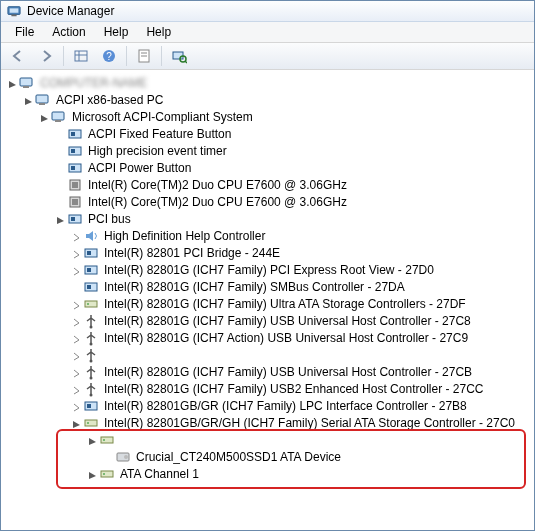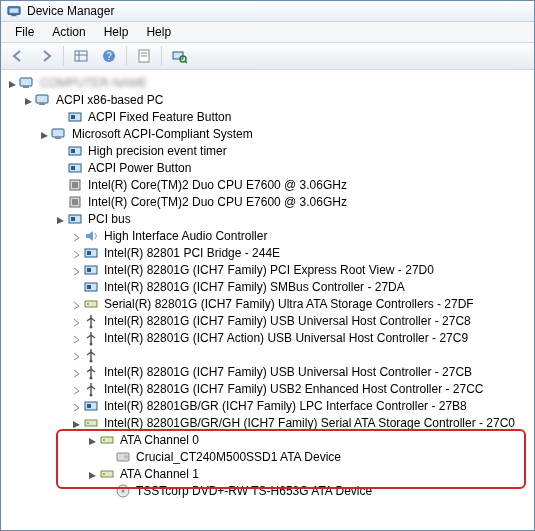--- a/index.html
+++ b/index.html
@@ -117,31 +117,20 @@
   <span class="ic">
           <svg viewBox="0 0 16 16">
             <rect x="1" y="3" width="12" height="8" rx="1" fill="#cde3f7" stroke="#2a5a8a"></rect>
             <rect x="4" y="11" width="6" height="2" fill="#888"></rect>
           </svg>
         </span>
   <span class="lbl">ACPI x86-based PC</span>
 </div>
 
 <div class="row">
-  <span class="ind" style="width:62px"></span>
-  <span class="ic">
-          <svg viewBox="0 0 16 16">
-            <rect x="2" y="4" width="12" height="8" fill="#cde3f7" stroke="#2a5a8a"></rect>
-            <rect x="4" y="6" width="4" height="4" fill="#2a5a8a"></rect>
-          </svg>
-        </span>
-  <span class="lbl">ACPI Fixed Feature Button</span>
-</div>
-
-<div class="row">
   <span class="ind" style="width:32px"></span>
   <span class="tw">
           <svg viewBox="0 0 9 9">
             <path d="M1 1 L8 5 L1 8 Z" fill="#595959"></path>
           </svg>
         </span>
   <span class="ic">
           <svg viewBox="0 0 16 16">
             <rect x="1" y="3" width="12" height="8" rx="1" fill="#cde3f7" stroke="#2a5a8a"></rect>
             <rect x="4" y="11" width="6" height="2" fill="#888"></rect>
@@ -151,20 +140,31 @@
 </div>
 
 <div class="row">
   <span class="ind" style="width:62px"></span>
   <span class="ic">
           <svg viewBox="0 0 16 16">
             <rect x="2" y="4" width="12" height="8" fill="#cde3f7" stroke="#2a5a8a"></rect>
             <rect x="4" y="6" width="4" height="4" fill="#2a5a8a"></rect>
           </svg>
         </span>
+  <span class="lbl">ACPI Fixed Feature Button</span>
+</div>
+
+<div class="row">
+  <span class="ind" style="width:62px"></span>
+  <span class="ic">
+          <svg viewBox="0 0 16 16">
+            <rect x="2" y="4" width="12" height="8" fill="#cde3f7" stroke="#2a5a8a"></rect>
+            <rect x="4" y="6" width="4" height="4" fill="#2a5a8a"></rect>
+          </svg>
+        </span>
   <span class="lbl">High precision event timer</span>
 </div>
 
 <div class="row">
   <span class="ind" style="width:62px"></span>
   <span class="ic">
           <svg viewBox="0 0 16 16">
             <rect x="2" y="4" width="12" height="8" fill="#cde3f7" stroke="#2a5a8a"></rect>
             <rect x="4" y="6" width="4" height="4" fill="#2a5a8a"></rect>
           </svg>
@@ -216,21 +216,21 @@
           <svg viewBox="0 0 9 9">
             <path d="M2 1 L7 5 L2 8" fill="none" stroke="#888"></path>
           </svg>
         </span>
   <span class="ic">
           <svg viewBox="0 0 16 16">
             <path d="M3 6 L6 6 L10 3 L10 13 L6 10 L3 10 Z" fill="#6aa0d8"></path>
             <path d="M12 5 Q15 8 12 11" fill="none" stroke="#6aa0d8"></path>
           </svg>
         </span>
-  <span class="lbl">High Interface Audio Controller</span>
+  <span class="lbl">High Definition Help Controller</span>
 </div>
 
 <div class="row">
   <span class="ind" style="width:64px"></span>
   <span class="tw">
           <svg viewBox="0 0 9 9">
             <path d="M2 1 L7 5 L2 8" fill="none" stroke="#888"></path>
           </svg>
         </span>
   <span class="ic">
@@ -275,21 +275,21 @@
           <svg viewBox="0 0 9 9">
             <path d="M2 1 L7 5 L2 8" fill="none" stroke="#888"></path>
           </svg>
         </span>
   <span class="ic">
           <svg viewBox="0 0 16 16">
             <rect x="2" y="5" width="12" height="6" fill="#e0e8c8" stroke="#7a8a4a"></rect>
             <circle cx="5" cy="8" r="1" fill="#5aaa5a"></circle>
           </svg>
         </span>
-  <span class="lbl">Serial(R) 82801G (ICH7 Family) Ultra ATA Storage Controllers - 27DF</span>
+  <span class="lbl">Intel(R) 82801G (ICH7 Family) Ultra ATA Storage Controllers - 27DF</span>
 </div>
 
 <div class="row">
   <span class="ind" style="width:64px"></span>
   <span class="tw">
           <svg viewBox="0 0 9 9">
             <path d="M2 1 L7 5 L2 8" fill="none" stroke="#888"></path>
           </svg>
         </span>
   <span class="ic">
@@ -402,21 +402,20 @@
           <svg viewBox="0 0 9 9">
             <path d="M1 1 L8 5 L1 8 Z" fill="#595959"></path>
           </svg>
         </span>
   <span class="ic">
           <svg viewBox="0 0 16 16">
             <rect x="2" y="5" width="12" height="6" fill="#e0e8c8" stroke="#7a8a4a"></rect>
             <circle cx="5" cy="8" r="1" fill="#5aaa5a"></circle>
           </svg>
         </span>
-  <span class="lbl">ATA Channel 0</span>
 </div>
 
 <div class="row">
   <span class="ind" style="width:110px"></span>
   <span class="ic">
           <svg viewBox="0 0 16 16">
             <rect x="2" y="4" width="12" height="8" rx="1" fill="#d8dce0" stroke="#888"></rect>
             <circle cx="11" cy="8" r="2" fill="#bbb"></circle>
           </svg>
         </span>
@@ -432,28 +431,18 @@
         </span>
   <span class="ic">
           <svg viewBox="0 0 16 16">
             <rect x="2" y="5" width="12" height="6" fill="#e0e8c8" stroke="#7a8a4a"></rect>
             <circle cx="5" cy="8" r="1" fill="#5aaa5a"></circle>
           </svg>
         </span>
   <span class="lbl">ATA Channel 1</span>
 </div>
 
-<div class="row">
-  <span class="ind" style="width:110px"></span>
-  <span class="ic">
-          <svg viewBox="0 0 16 16">
-            <circle cx="8" cy="8" r="6" fill="#e8e8e8" stroke="#888"></circle>
-            <circle cx="8" cy="8" r="1.5" fill="#888"></circle>
-          </svg>
-        </span>
-  <span class="lbl">TSSTcorp DVD+-RW TS-H653G ATA Device</span>
-</div>
 
 </div>
 
 <div class="highlight" style="left:55px;top:428px;width:466px;height:56px"></div>
 
 </div>
 
 </body></html>

